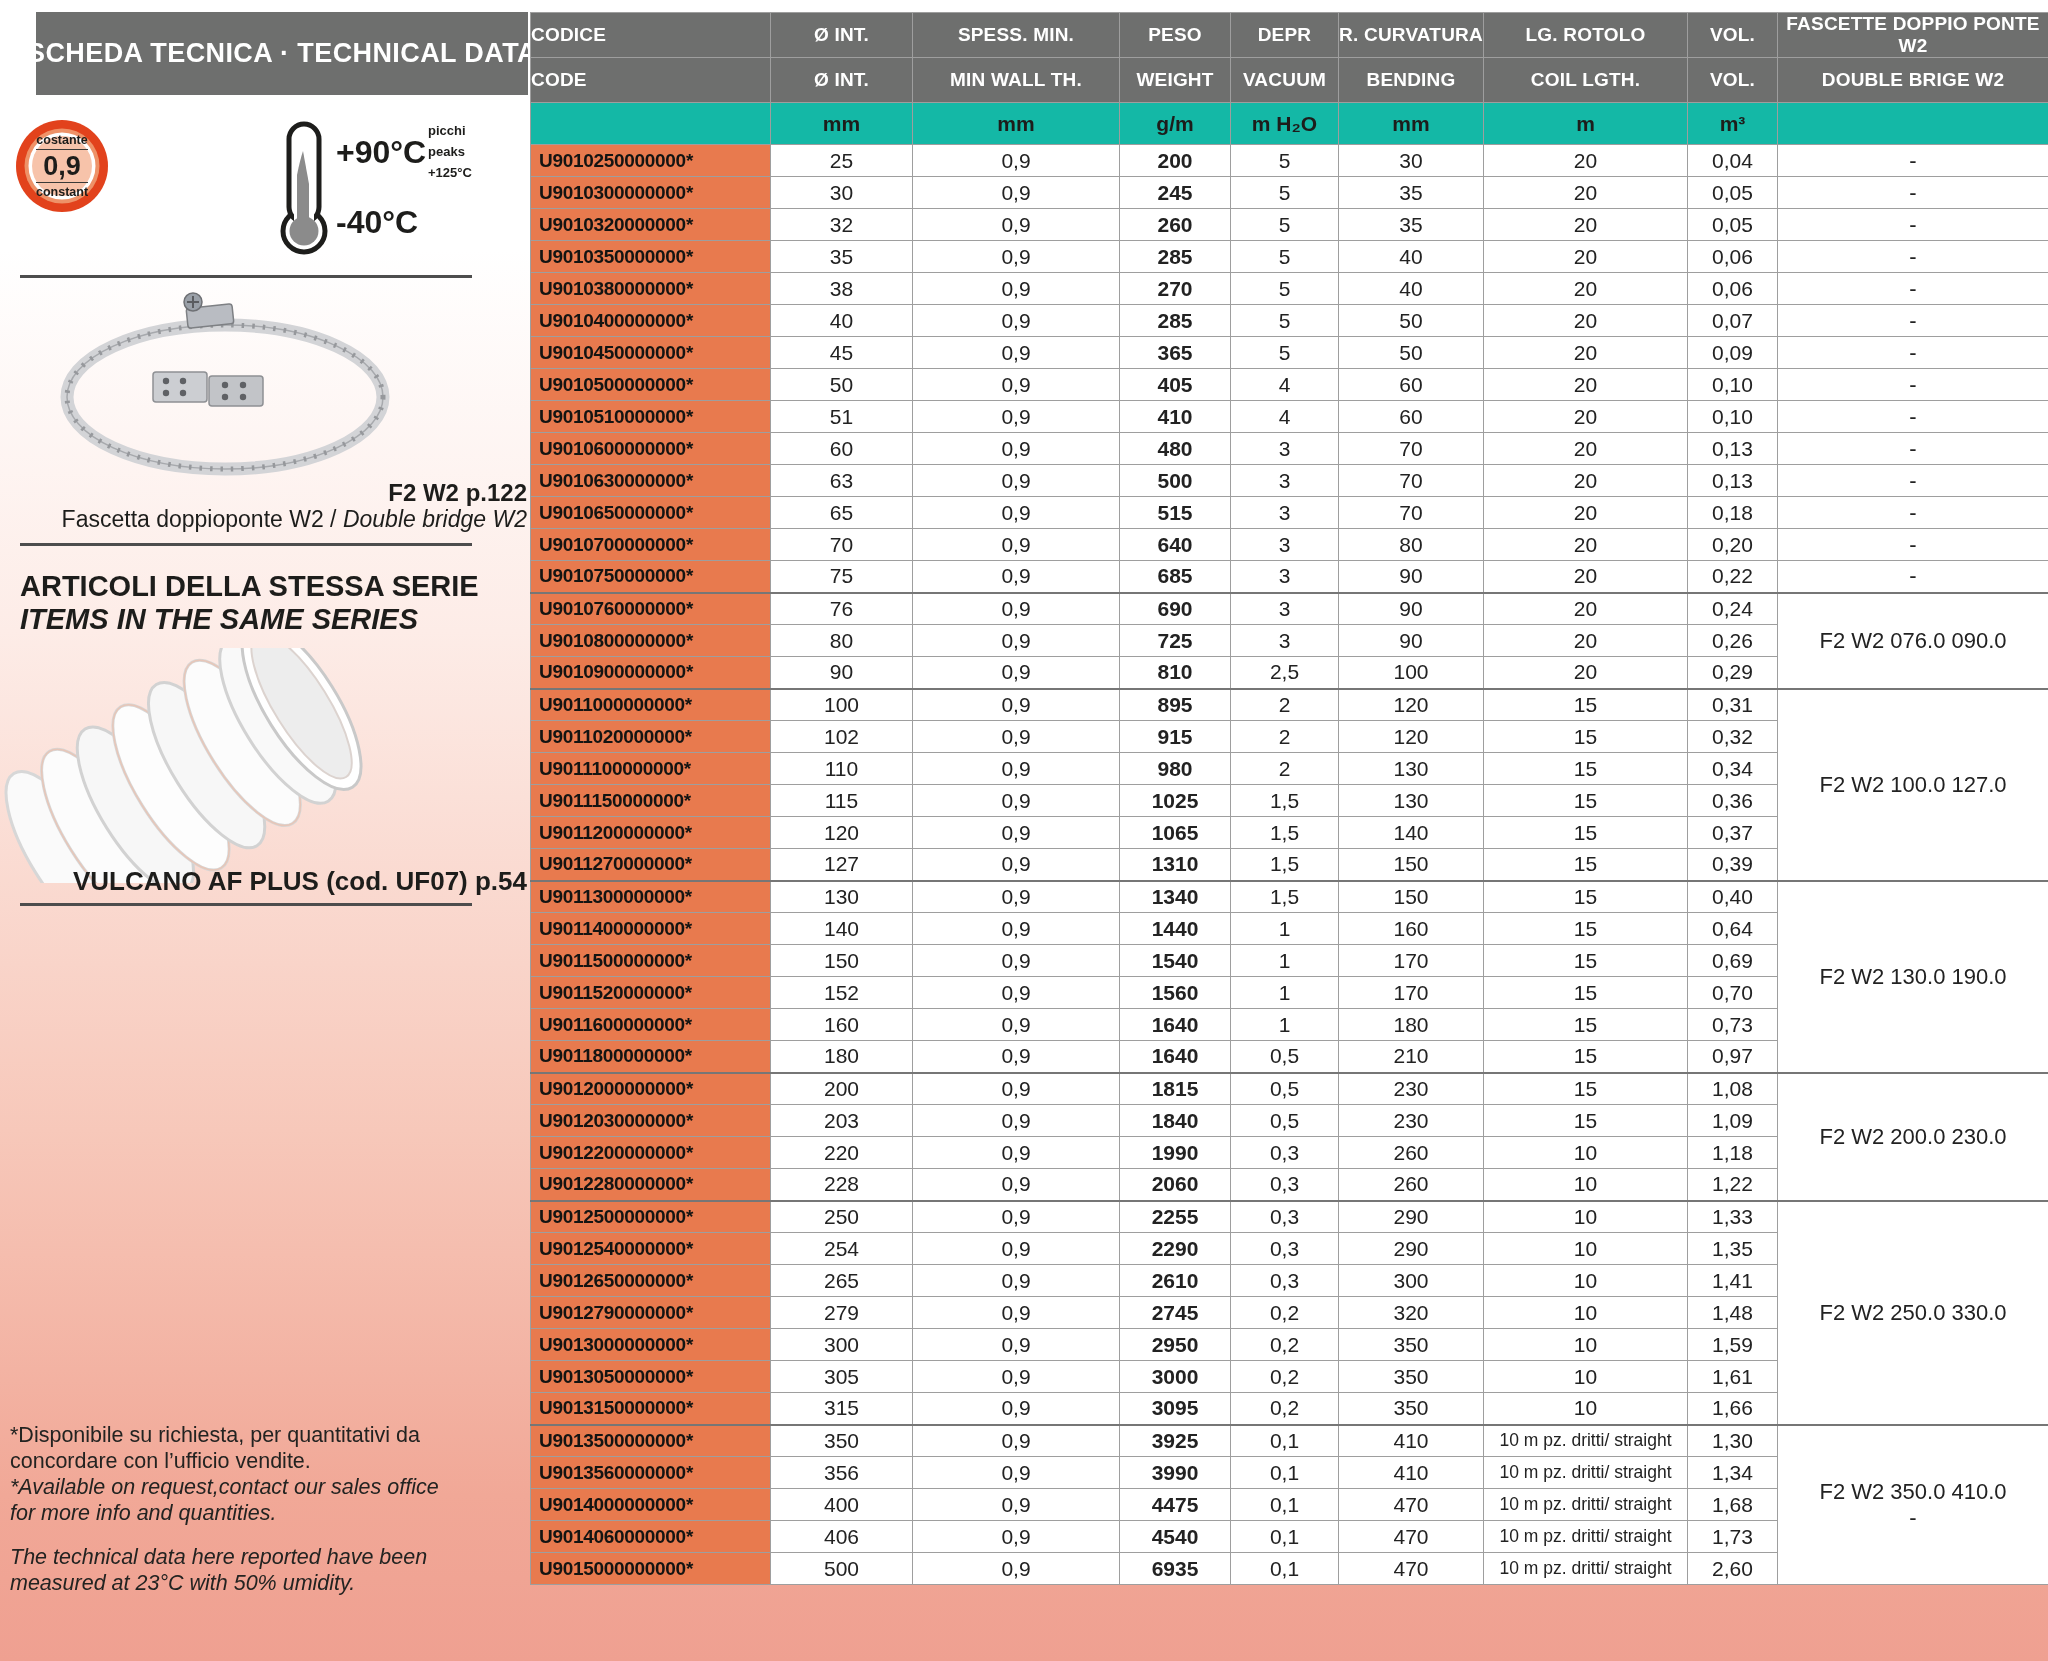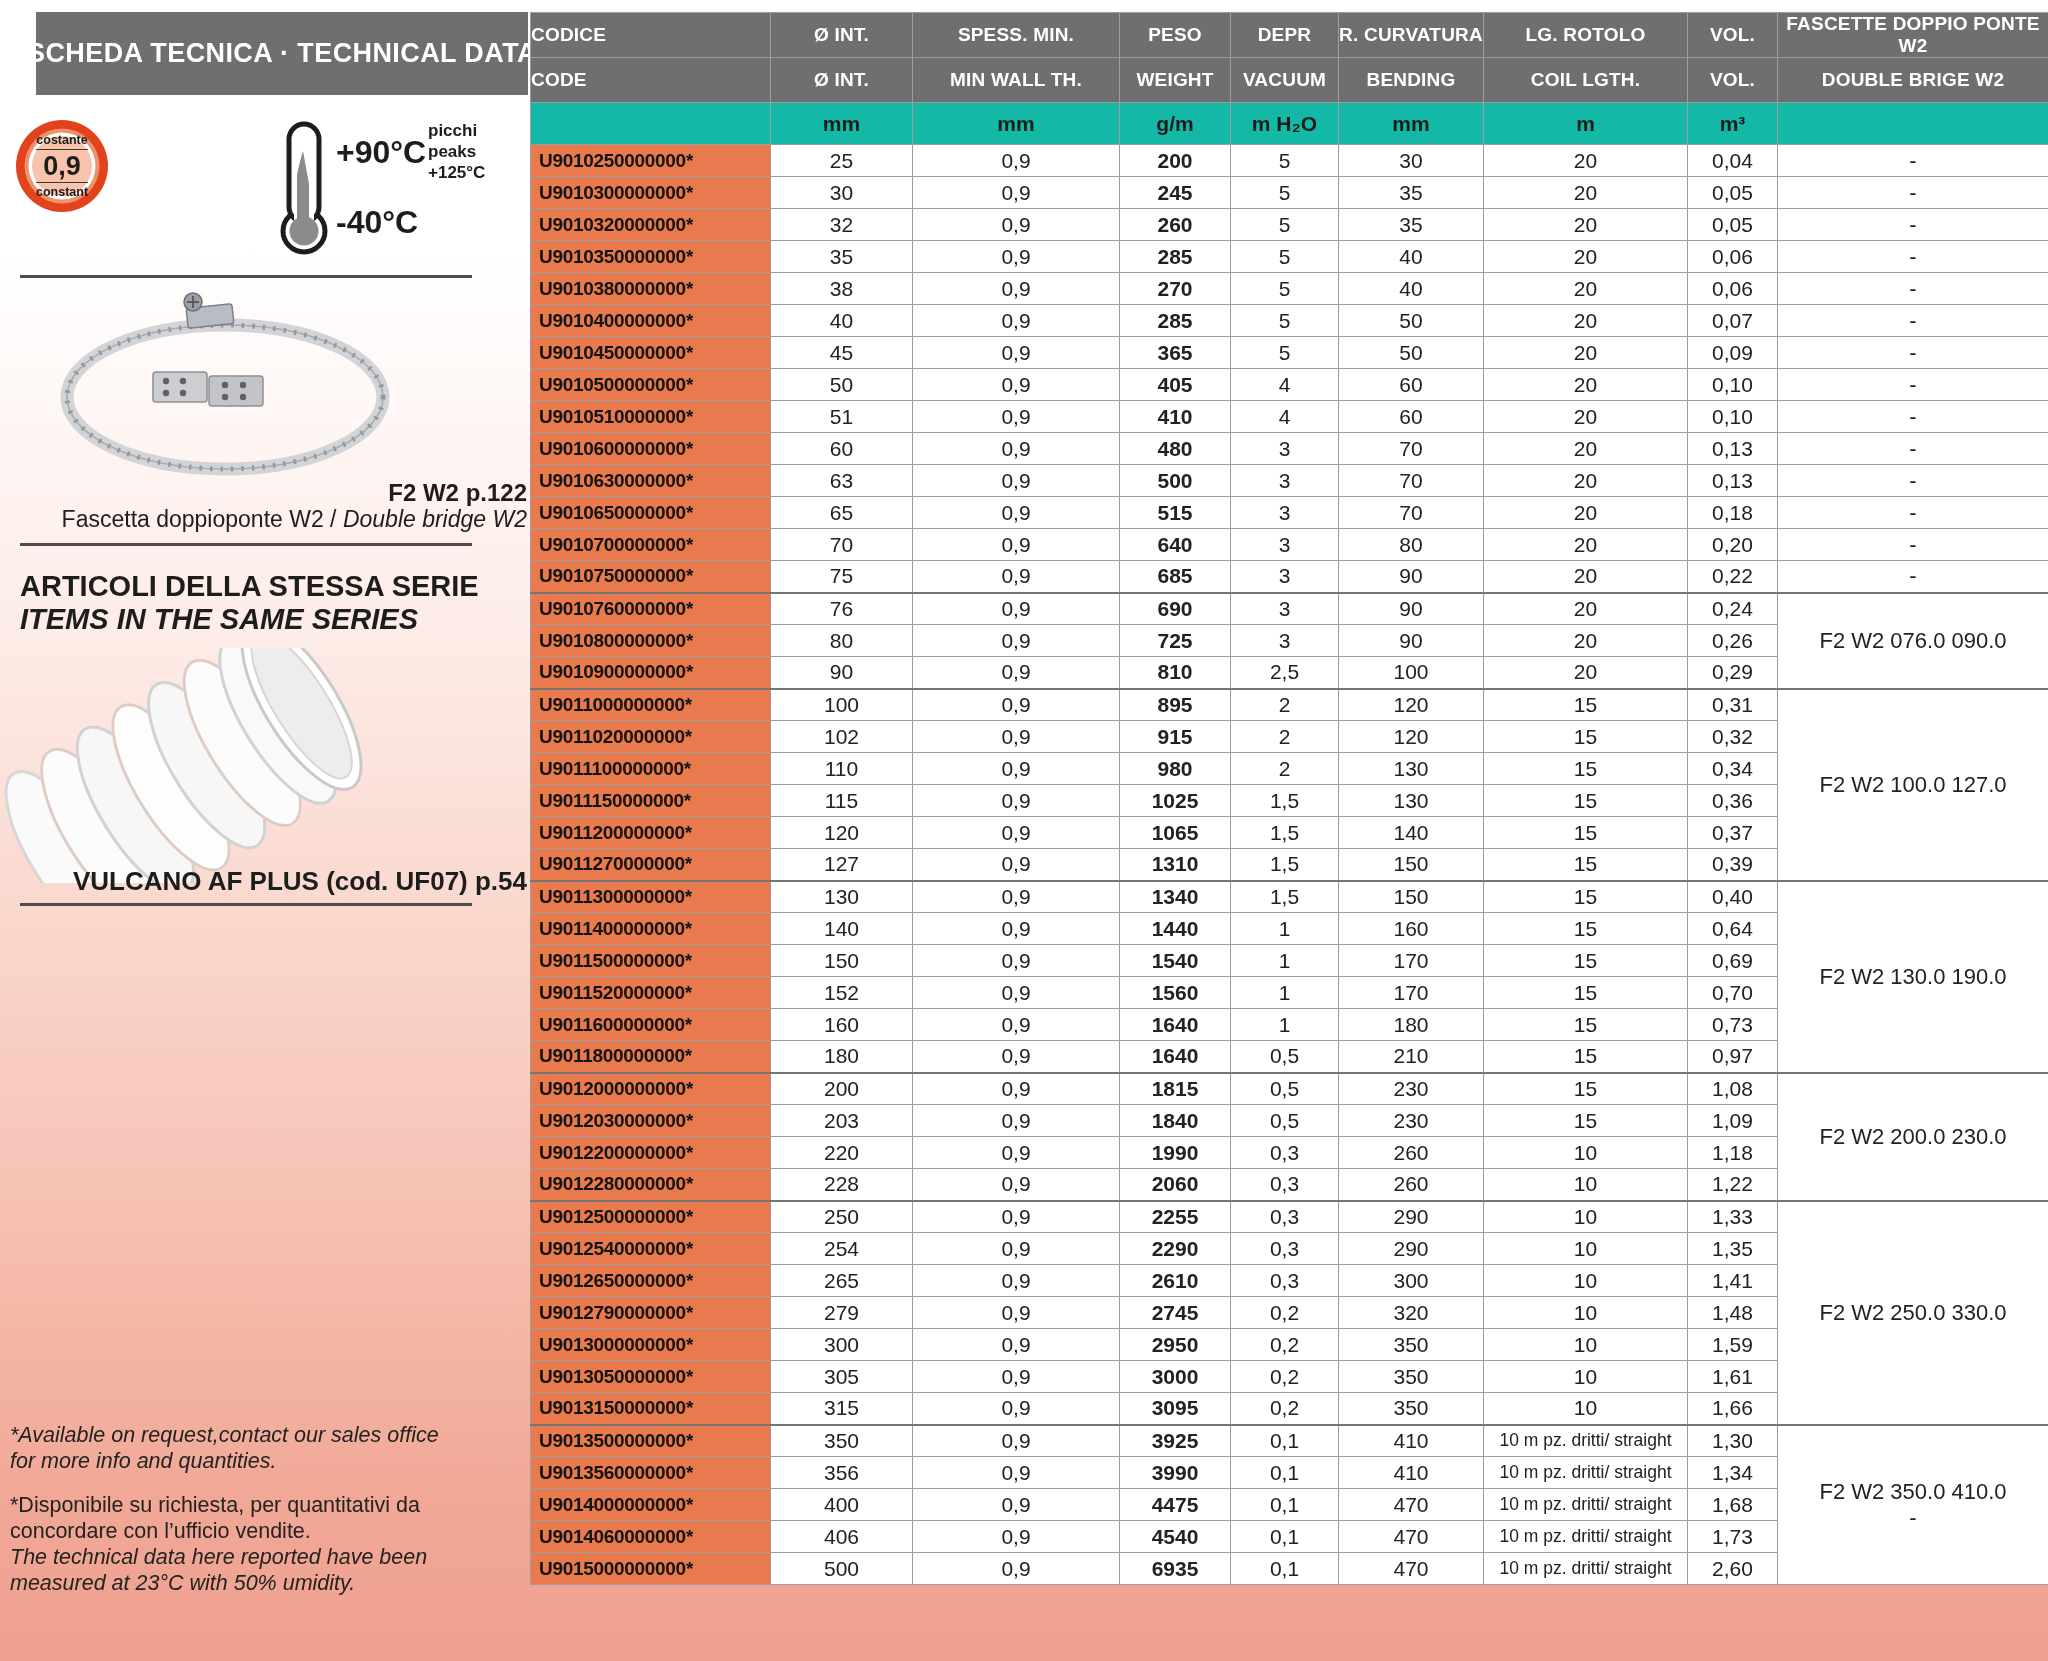--- a/index.html
+++ b/index.html
@@ -16,21 +16,21 @@
     color:#fff;font-size:27px;font-weight:bold;letter-spacing:.4px;white-space:nowrap;
   }
   .badge{position:absolute;left:14px;top:118px;width:96px;height:96px;}
   .badge-lines{position:absolute;left:0;top:0;width:96px;height:96px;display:flex;flex-direction:column;align-items:center;justify-content:center;}
   .b-top,.b-bot{font-size:12.5px;font-weight:bold;line-height:14px;}
   .b-val{font-size:27px;font-weight:bold;line-height:30px;padding:1px 0;margin:2px 0;
     border-top:1.5px solid #3a3a38;border-bottom:1.5px solid #3a3a38;width:52px;text-align:center;}
   .thermo{position:absolute;left:276px;top:120px;}
   .temp-max{position:absolute;left:336px;top:134px;font-size:32px;font-weight:bold;}
   .temp-min{position:absolute;left:336px;top:204px;font-size:32px;font-weight:bold;}
-  .temp-peaks{position:absolute;left:428px;top:120px;font-size:17px;font-weight:bold;line-height:21px;}
+  .temp-peaks{position:absolute;left:428px;top:120px;font-size:13px;font-weight:bold;line-height:21px;}
   .rule{position:absolute;left:20px;width:452px;height:0;border-top:3px solid #4d4d4d;}
   .rule1{top:275px;} .rule2{top:543px;} .rule3{top:903px;}
   .clamp-img{position:absolute;left:35px;top:292px;}
   .clamp-ref{position:absolute;right:53px;top:480px;text-align:right;}
   .clamp-ref .code{font-size:24px;font-weight:bold;line-height:26px;}
   .clamp-ref .cap{font-size:23px;line-height:27px;white-space:nowrap;}
   .clamp-ref .cap .en{font-style:italic;}
   .series-head{position:absolute;left:20px;top:570px;font-size:29px;font-weight:bold;line-height:33px;}
   .series-head .en{font-style:italic;}
   .hose-img{position:absolute;left:0px;top:648px;}
@@ -145,24 +145,24 @@
       <ellipse cx="318" cy="115" rx="36" ry="96" fill="#ffffff" stroke="#c9c9c9" stroke-width="3"></ellipse>
       <ellipse cx="318" cy="115" rx="27" ry="84" fill="#ededed" stroke="#dcd3cf" stroke-width="2"></ellipse>
     </g>
   </svg>
 
   <div class="vulcano-ref">VULCANO AF PLUS (cod. UF07) p.54</div>
 
   <div class="rule rule3"></div>
 
   <div class="footnotes">
+    <div class="block it1">*Disponibile su richiesta, per quantitativi da
+ concordare con l’ufficio vendite.</div>
     <div class="block en it2">*Available on request,contact our sales office
  for more info and quantities.</div>
-    <div class="block it1">*Disponibile su richiesta, per quantitativi da
- concordare con l’ufficio vendite.</div>
     <div class="block en">The technical data here reported have been
 measured at 23°C with 50% umidity.</div>
   </div>
 
 </div>
 
 <div class="table-wrap">
   <table class="spec">
     <colgroup>
       <col style="width:240px">

